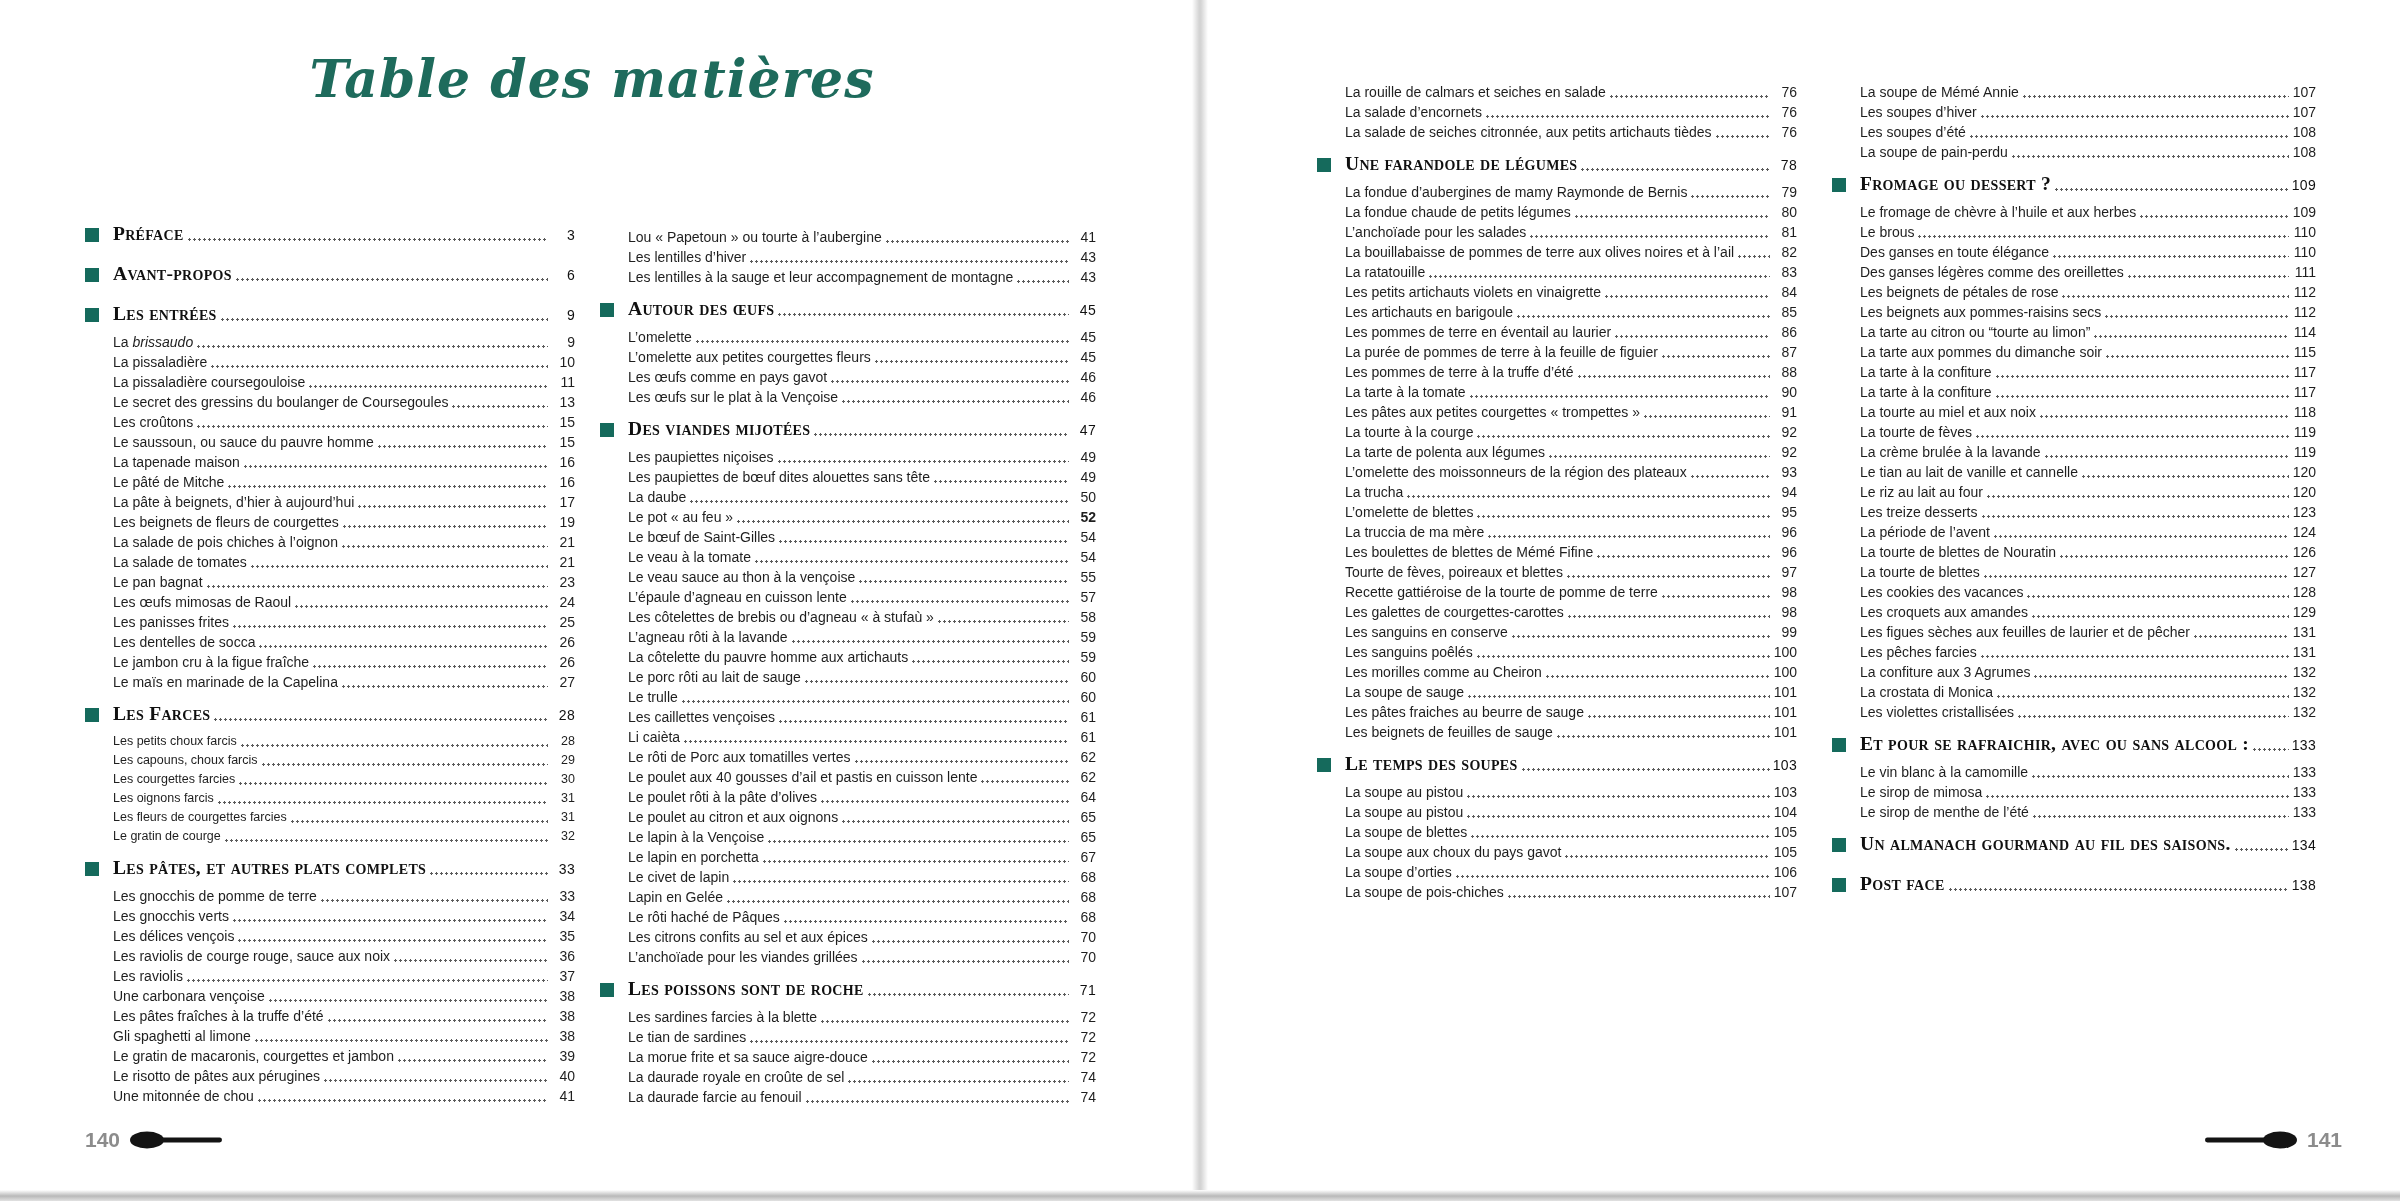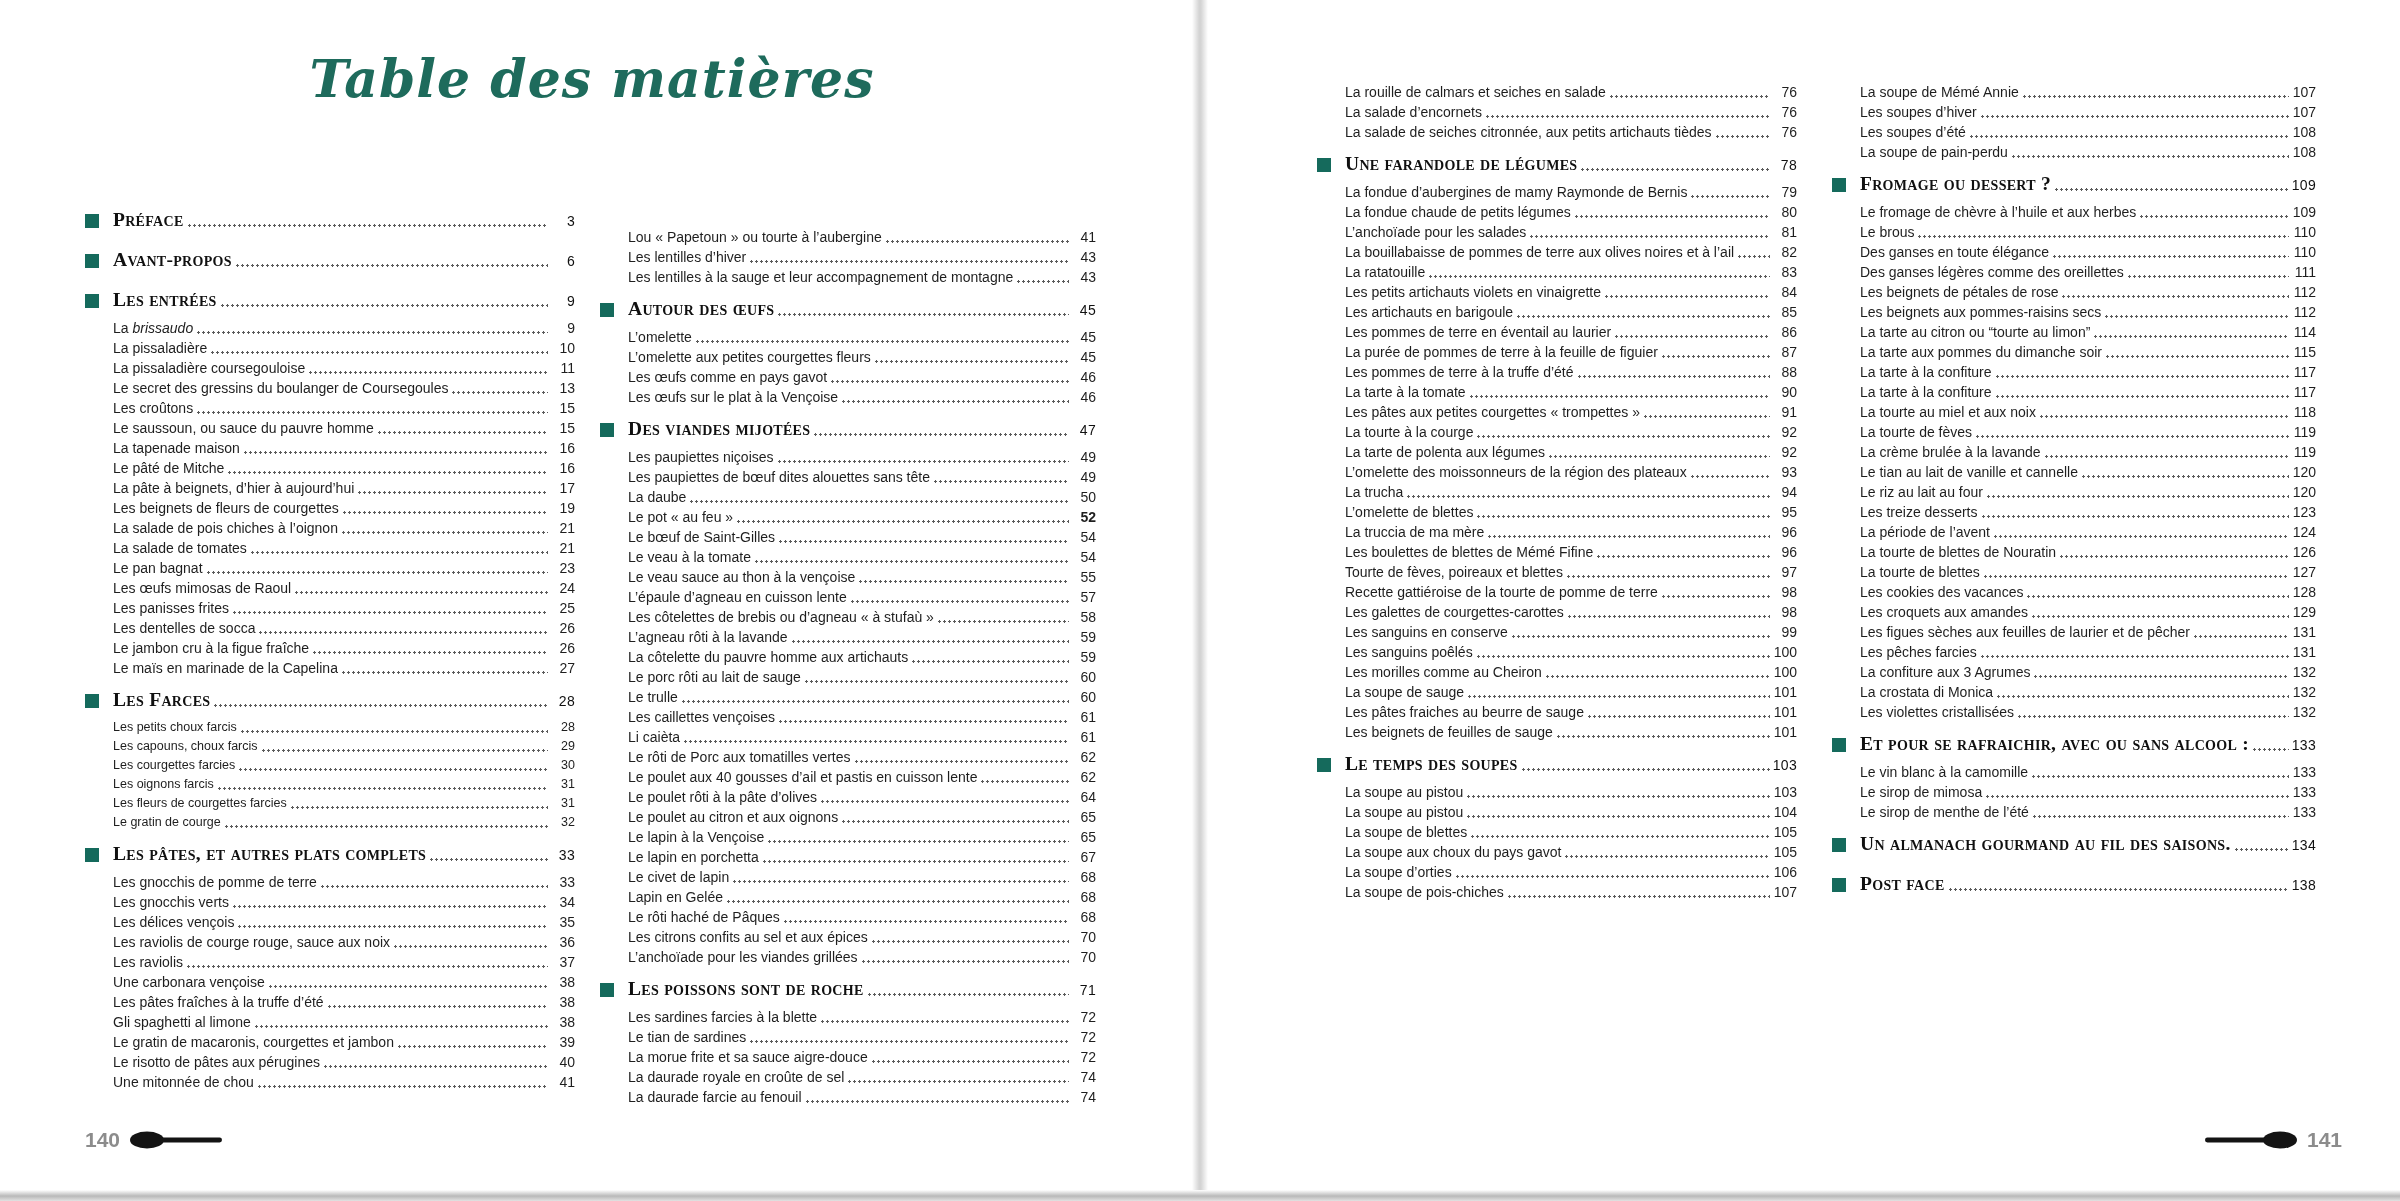--- a/index.html
+++ b/index.html
@@ -9,21 +9,21 @@
   .gutter{position:absolute;left:1192px;top:0;width:16px;height:100%;
           background:linear-gradient(to right,rgba(0,0,0,0),rgba(0,0,0,0.17) 45%,rgba(0,0,0,0.17) 55%,rgba(0,0,0,0));}
   .bottom-edge{position:absolute;left:0;bottom:0;width:100%;height:11px;
           background:linear-gradient(to bottom,#ffffff 0%,#b9b9b9 55%,#e2e2e2 100%);}
   
   .book-title{position:absolute;left:242px;top:30px;width:700px;text-align:center;
           font-family:"DejaVu Serif",serif;font-style:italic;font-weight:700;
           font-size:52px;letter-spacing:1px;color:#1e6b5c;margin-top:18px;}
   
   .toc-col{position:absolute;display:flex;flex-direction:column;}
-  #col0{left:113px;top:198px;width:462px;}
+  #col0{left:113px;top:212px;width:462px;}
   #col1{left:628px;top:227px;width:468px;}
   #col2{left:1345px;top:82px;width:452px;}
   #col3{left:1860px;top:82px;width:456px;}
   .row{display:flex;align-items:flex-end;white-space:nowrap;}
   .row.entry{font-size:14px;line-height:20px;height:20px;}
   .row.entry.small{font-size:12.5px;line-height:19px;height:19px;}
   .row.section{font-family:"Liberation Serif",serif;font-variant:small-caps;font-weight:bold;
           font-size:19.5px;line-height:24px;height:24px;margin:10px 0 6px 0;color:#101010;
           letter-spacing:0.3px;}
   .bullet{display:inline-block;width:14px;height:14px;background:#156a5c;

